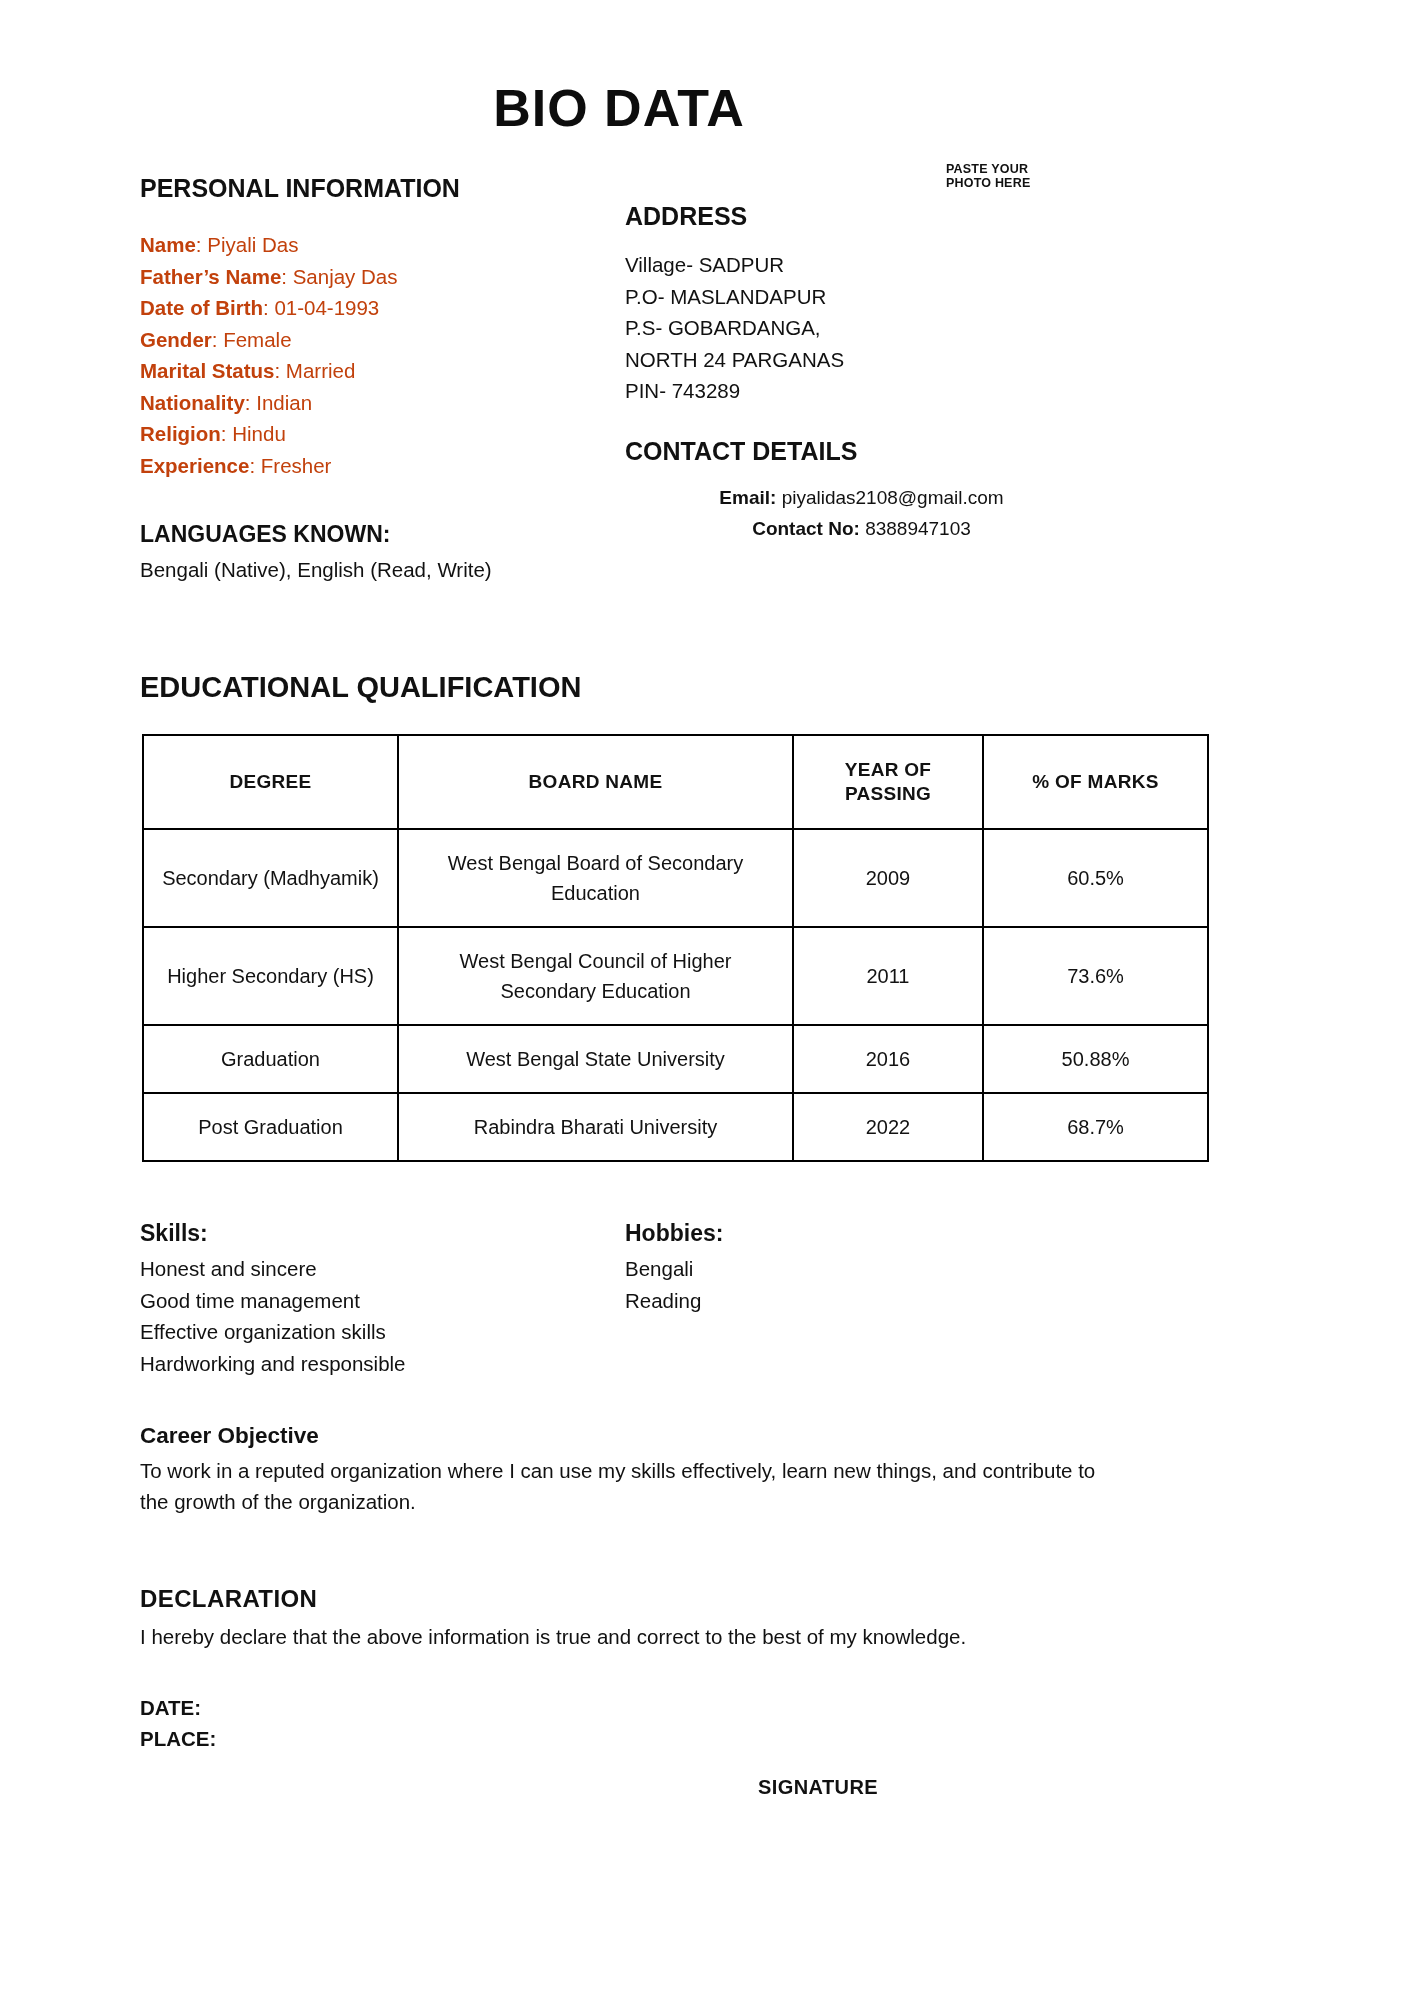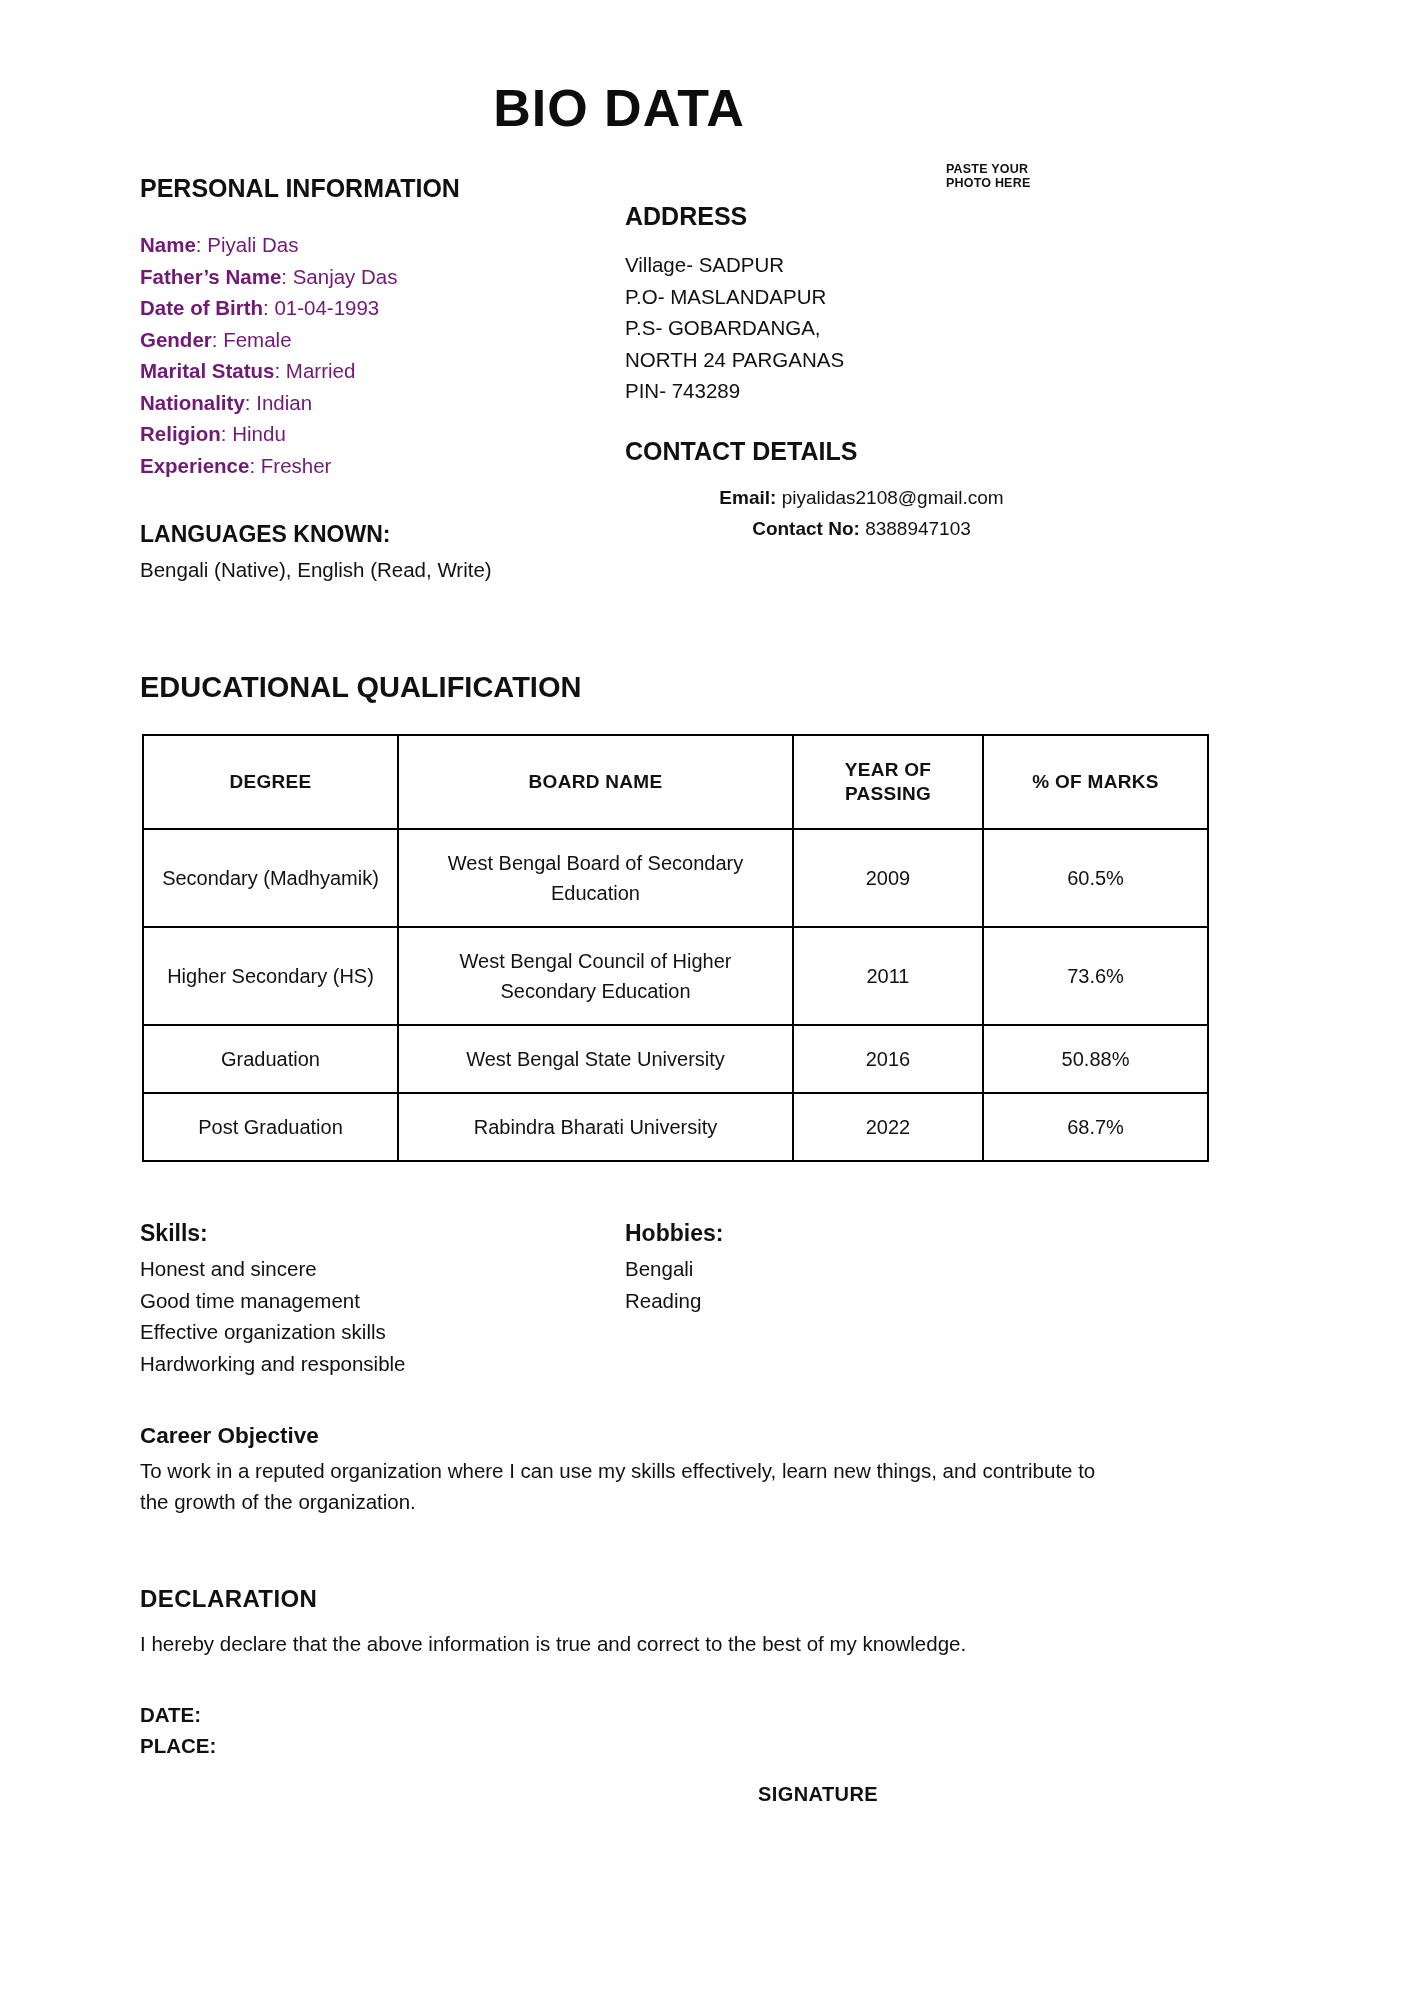--- a/index.html
+++ b/index.html
@@ -57,21 +57,21 @@
     padding-left: 15px;
     position: relative;
   }
 
   .field-list {
     margin-top: 26px;
   }
   .field {
     font-size: 20.5px;
     line-height: 31.5px;
-    color: #701a75;
+    color: #c2410c;
   }
   .field b {
     font-weight: 700;
   }
 
   .lang-block {
     margin-top: 40px;
   }
   .lang-heading {
     font-size: 23px;
@@ -189,21 +189,21 @@
 
   .decl-block { margin-top: 68px; }
   .decl-heading {
     font-size: 24px;
     font-weight: 700;
     letter-spacing: 0.4px;
   }
   .decl-text {
     font-size: 20.5px;
     line-height: 31px;
-    margin-top: 15px;
+    margin-top: 8px;
   }
 
   .dateplace {
     margin-top: 40px;
     font-size: 20.5px;
     font-weight: 700;
     line-height: 31px;
   }
 
   .signature {

